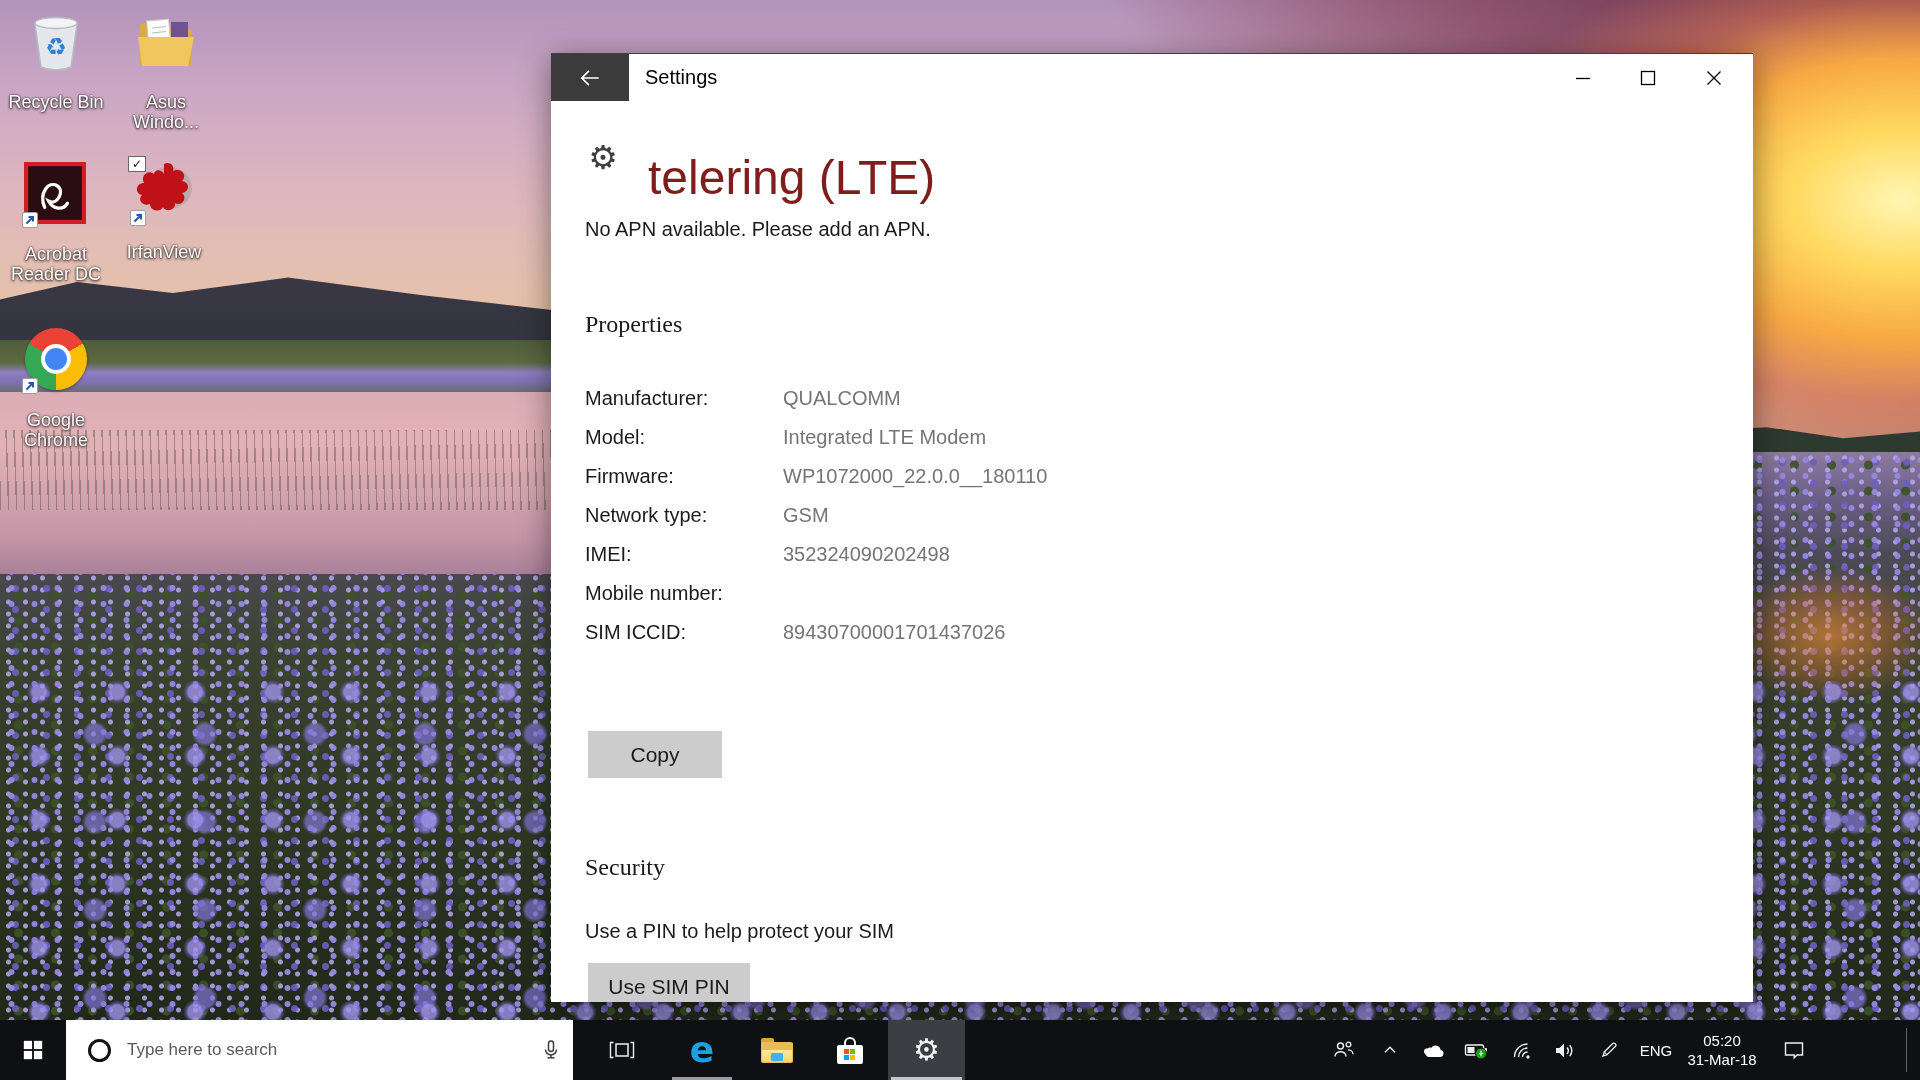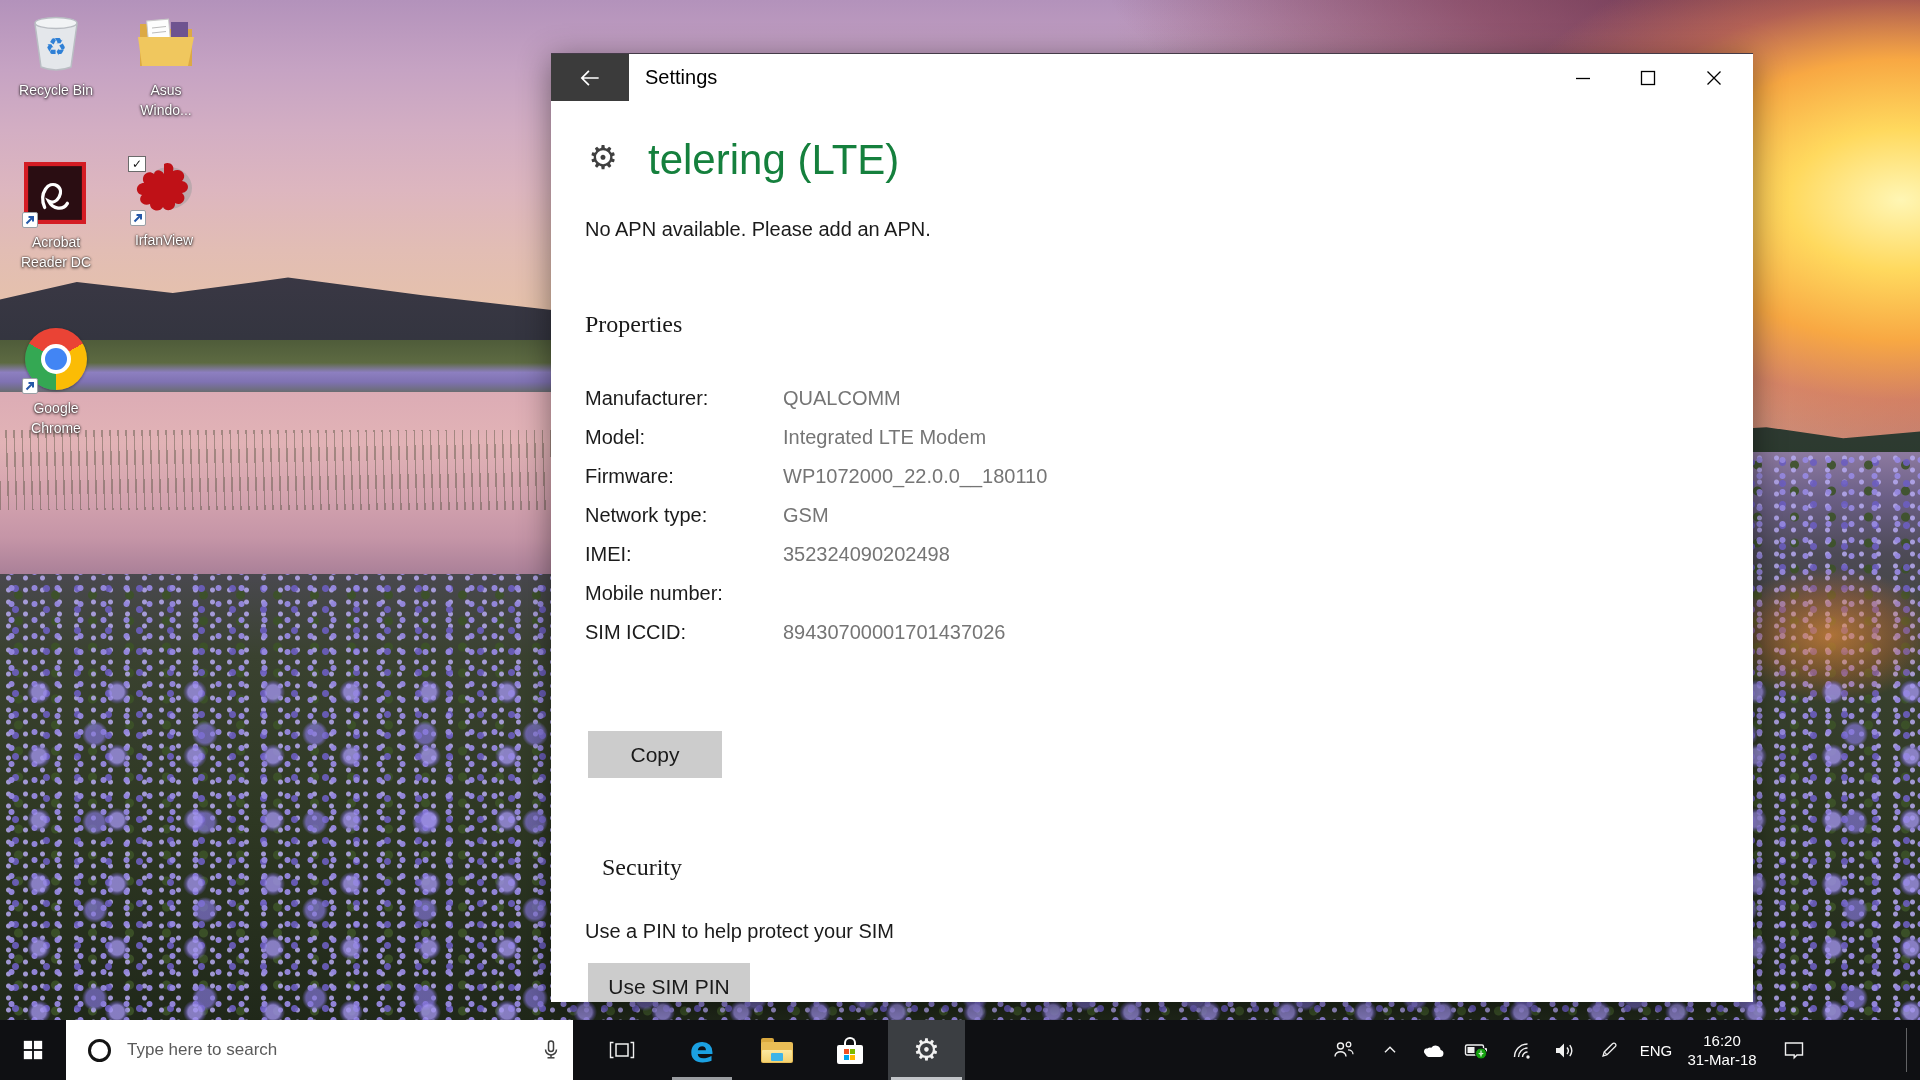--- a/index.html
+++ b/index.html
@@ -44,21 +44,21 @@
   .water { position:absolute; left:0; top:392px; width:585px; height:182px;
     background:linear-gradient(180deg,#dcacb5 0%,#e2b3b6 28%,#d5a4af 55%,#c595a7 80%,#aa8098 100%);
   }
   .reeds { position:absolute; left:0; top:430px; width:585px; height:80px; opacity:.5;
     background:repeating-linear-gradient(88deg, rgba(48,58,32,.7) 0 1.5px, transparent 1.5px 8px);
   }
 
   
   .dicon { position:absolute; width:96px; text-align:center; cursor:default; }
   .dicon .art { position:relative; width:64px; height:64px; margin:0 auto; }
-  .dicon .lbl { margin-top:6px; font-size:14px; line-height:20px; color:#fff;
+  .dicon .lbl { margin-top:18px; font-size:18px; line-height:20px; color:#fff;
     text-shadow:0 1px 3px rgba(0,0,0,.9), 0 0 2px rgba(0,0,0,.7); }
   .badge-shortcut { position:absolute; left:-2px; bottom:-2px; width:16px; height:16px;
     background:#fff; border:1px solid #9aa0a6; border-radius:2px; }
   .badge-check { position:absolute; left:-4px; top:-4px; width:18px; height:16px;
     background:#fff; border:1px solid #6b6b6b; display:flex; align-items:center; justify-content:center;
     font-family:"DejaVu Sans",sans-serif; font-size:12px; color:#111; font-weight:bold; }
   .chrome-ball { width:62px; height:62px; margin:1px auto; border-radius:50%; position:relative;
     background:conic-gradient(#ea4335 0 60deg, #fbbc05 60deg 180deg, #34a853 180deg 300deg, #ea4335 300deg 360deg);
     box-shadow:0 1px 3px rgba(0,0,0,.4); }
   .chrome-ball::before { content:""; position:absolute; inset:16px; background:#fff; border-radius:50%; }
@@ -68,21 +68,21 @@
   .win { position:absolute; left:551px; top:53px; width:1202px; height:949px; background:#fff;
     box-shadow:0 6px 30px rgba(0,0,0,.45); border-top:1px solid rgba(35,25,40,.85); overflow:hidden; }
   .backbtn { position:absolute; left:0; top:0; width:78px; height:47px; background:#3b3b3b;
     display:flex; align-items:center; justify-content:center; cursor:pointer; }
   .wtitle { position:absolute; left:94px; top:0; height:47px; line-height:47px; font-size:20px; color:#000; }
   .wctrl { position:absolute; top:0; width:62px; height:47px; display:flex; align-items:center; justify-content:center; cursor:pointer; }
   .wc-min { left:1001px; } .wc-max { left:1066px; } .wc-close { left:1132px; }
 
   .gear-page { position:absolute; left:32px; top:84px; width:40px; height:40px;
     font-family:"DejaVu Sans",sans-serif; font-size:33px; color:#3f3f3f; line-height:40px; text-align:center; }
-  .h1 { position:absolute; left:97px; top:82px; font-size:42px; font-weight:300; color:#15803d; letter-spacing:0; }
+  .h1 { position:absolute; left:97px; top:96px; font-size:48px; font-weight:300; color:#7f1d1d; letter-spacing:0; }
   .apn-msg { position:absolute; left:34px; top:164px; font-size:20px; color:#1b1b1b; }
   .sect-h { position:absolute; left:34px; font-size:24px; color:#191919; font-weight:400;font-family:Liberation Serif, serif; }
   .rows { position:absolute; left:34px; top:325px; width:700px; }
   .prow { height:39px; display:flex; align-items:center; font-size:20px; }
   .prow .pl { width:198px; color:#1b1b1b; }
   .prow .pv { color:#757575; }
   .gbtn { position:absolute; left:37px; background:#cccccc; color:#1a1a1a; font-size:21px;
     display:flex; align-items:center; justify-content:center; border:none; cursor:pointer;
     font-family:"Liberation Sans",sans-serif; }
   .btn-copy { top:677px; width:134px; height:47px; }
@@ -290,21 +290,21 @@
           <span class="pv"></span>
         </div>
       <div class="prow">
           <span class="pl">SIM ICCID:</span>
           <span class="pv">89430700001701437026</span>
         </div>
     </div>
 
     <button class="gbtn btn-copy">Copy</button>
 
-    <div class="sect-h" style="top:800px;margin-left:17px;">Security</div>
+    <div class="sect-h" style="top:800px;">Security</div>
     <div class="pin-text">Use a PIN to help protect your SIM</div>
     <button class="gbtn btn-pin">Use SIM PIN</button>
   </div>
 
   <div class="taskbar">
     <div class="tb-btn startbtn">
       <span>
         <svg viewBox="0 0 24 24" width="22" height="22">
           <rect x="2" y="2" width="9" height="9" fill="#fff"></rect>
             <rect x="13" y="2" width="9" height="9" fill="#fff"></rect>
@@ -410,21 +410,21 @@
       </svg>
     </div>
     <div class="tray-item t-pen">
       <svg viewBox="0 0 24 24" width="22" height="22">
         <path d="M5.5 18.5 l1.3-4.4 9-9 c.9-.9 2.3-.9 3.1 0 .9.9.9 2.3 0 3.1 l-9 9 z" fill="none" stroke="#f0f0f0" stroke-width="1.4"></path>
         <path d="M6.8 14.1 l3.1 3.1" stroke="#f0f0f0" stroke-width="1.2"></path>
       </svg>
     </div>
     <div class="tray-item t-lang">ENG</div>
     <div class="tray-item t-clock">
-      <span>16:20</span>
+      <span>05:20</span>
       <span>31-Mar-18</span>
     </div>
     <div class="tray-item t-action">
       <span>
         <svg viewBox="0 0 24 24" width="24" height="24">
           <path d="M3.5 5 h17 v12 h-5.5 l-2.8 2.8 V17 H3.5 z" fill="none" stroke="#f0f0f0" stroke-width="1.4"></path>
         </svg>
       </span>
     </div>
     <div class="show-desktop"></div>

